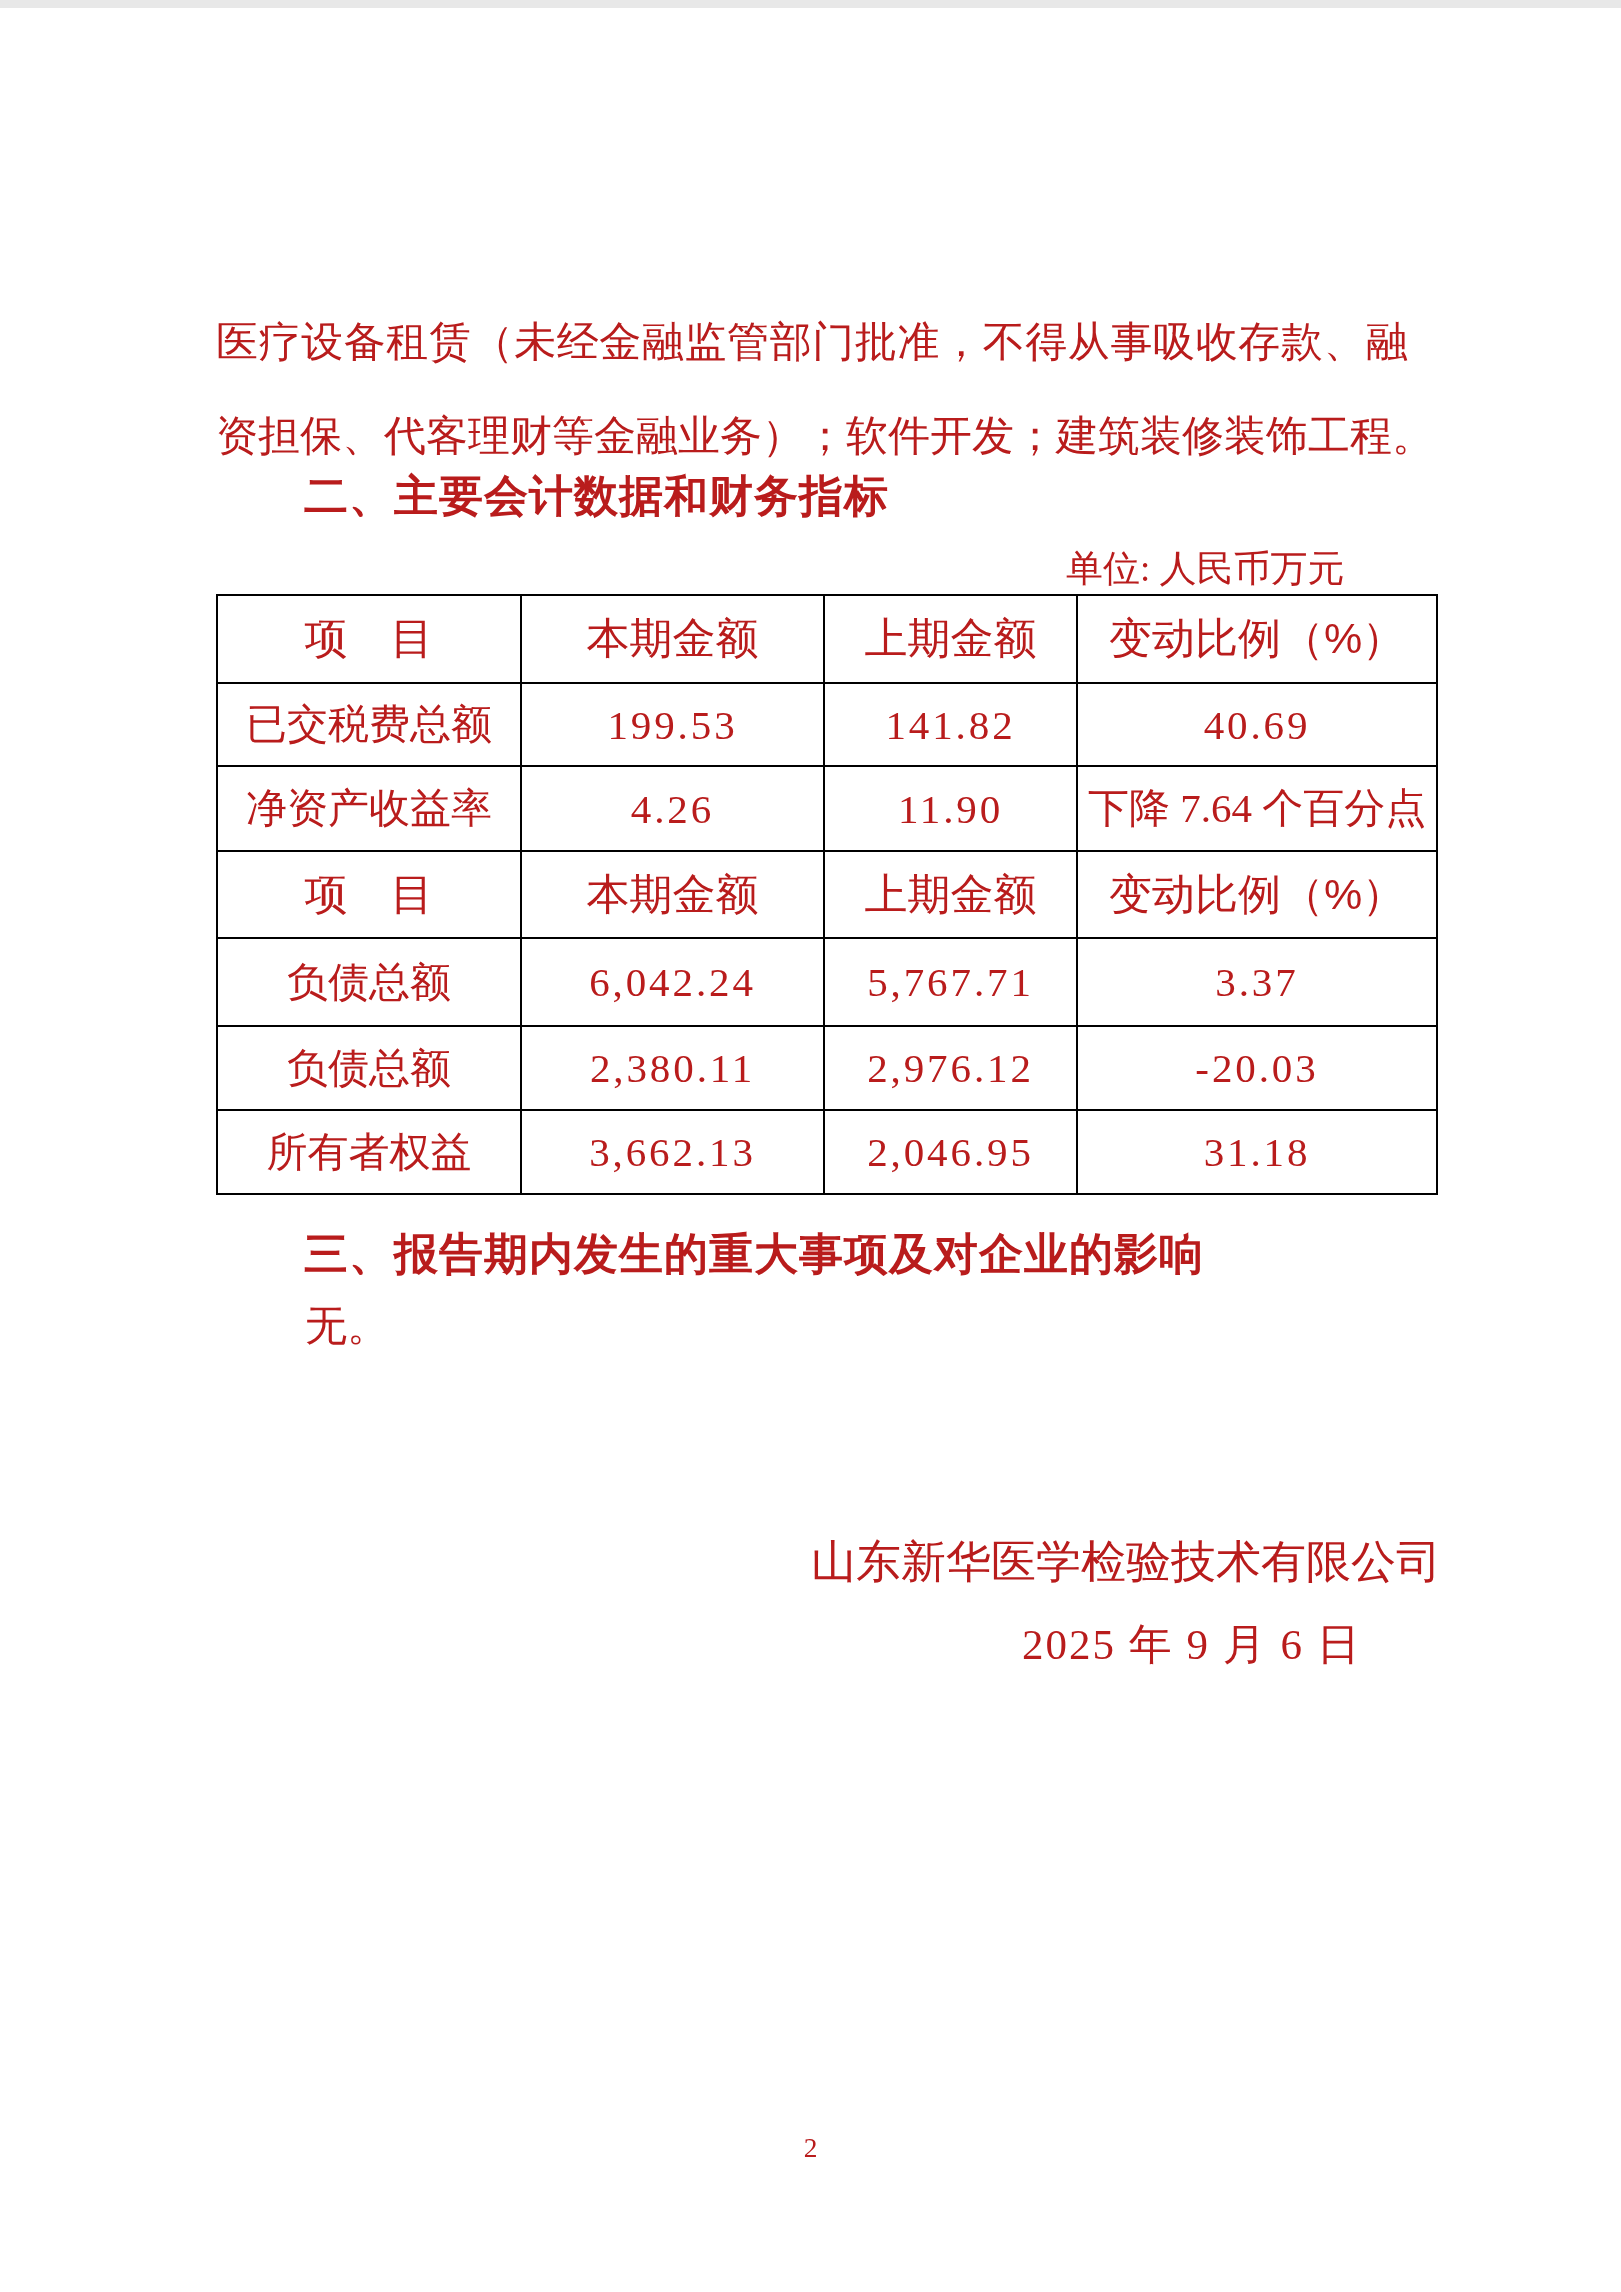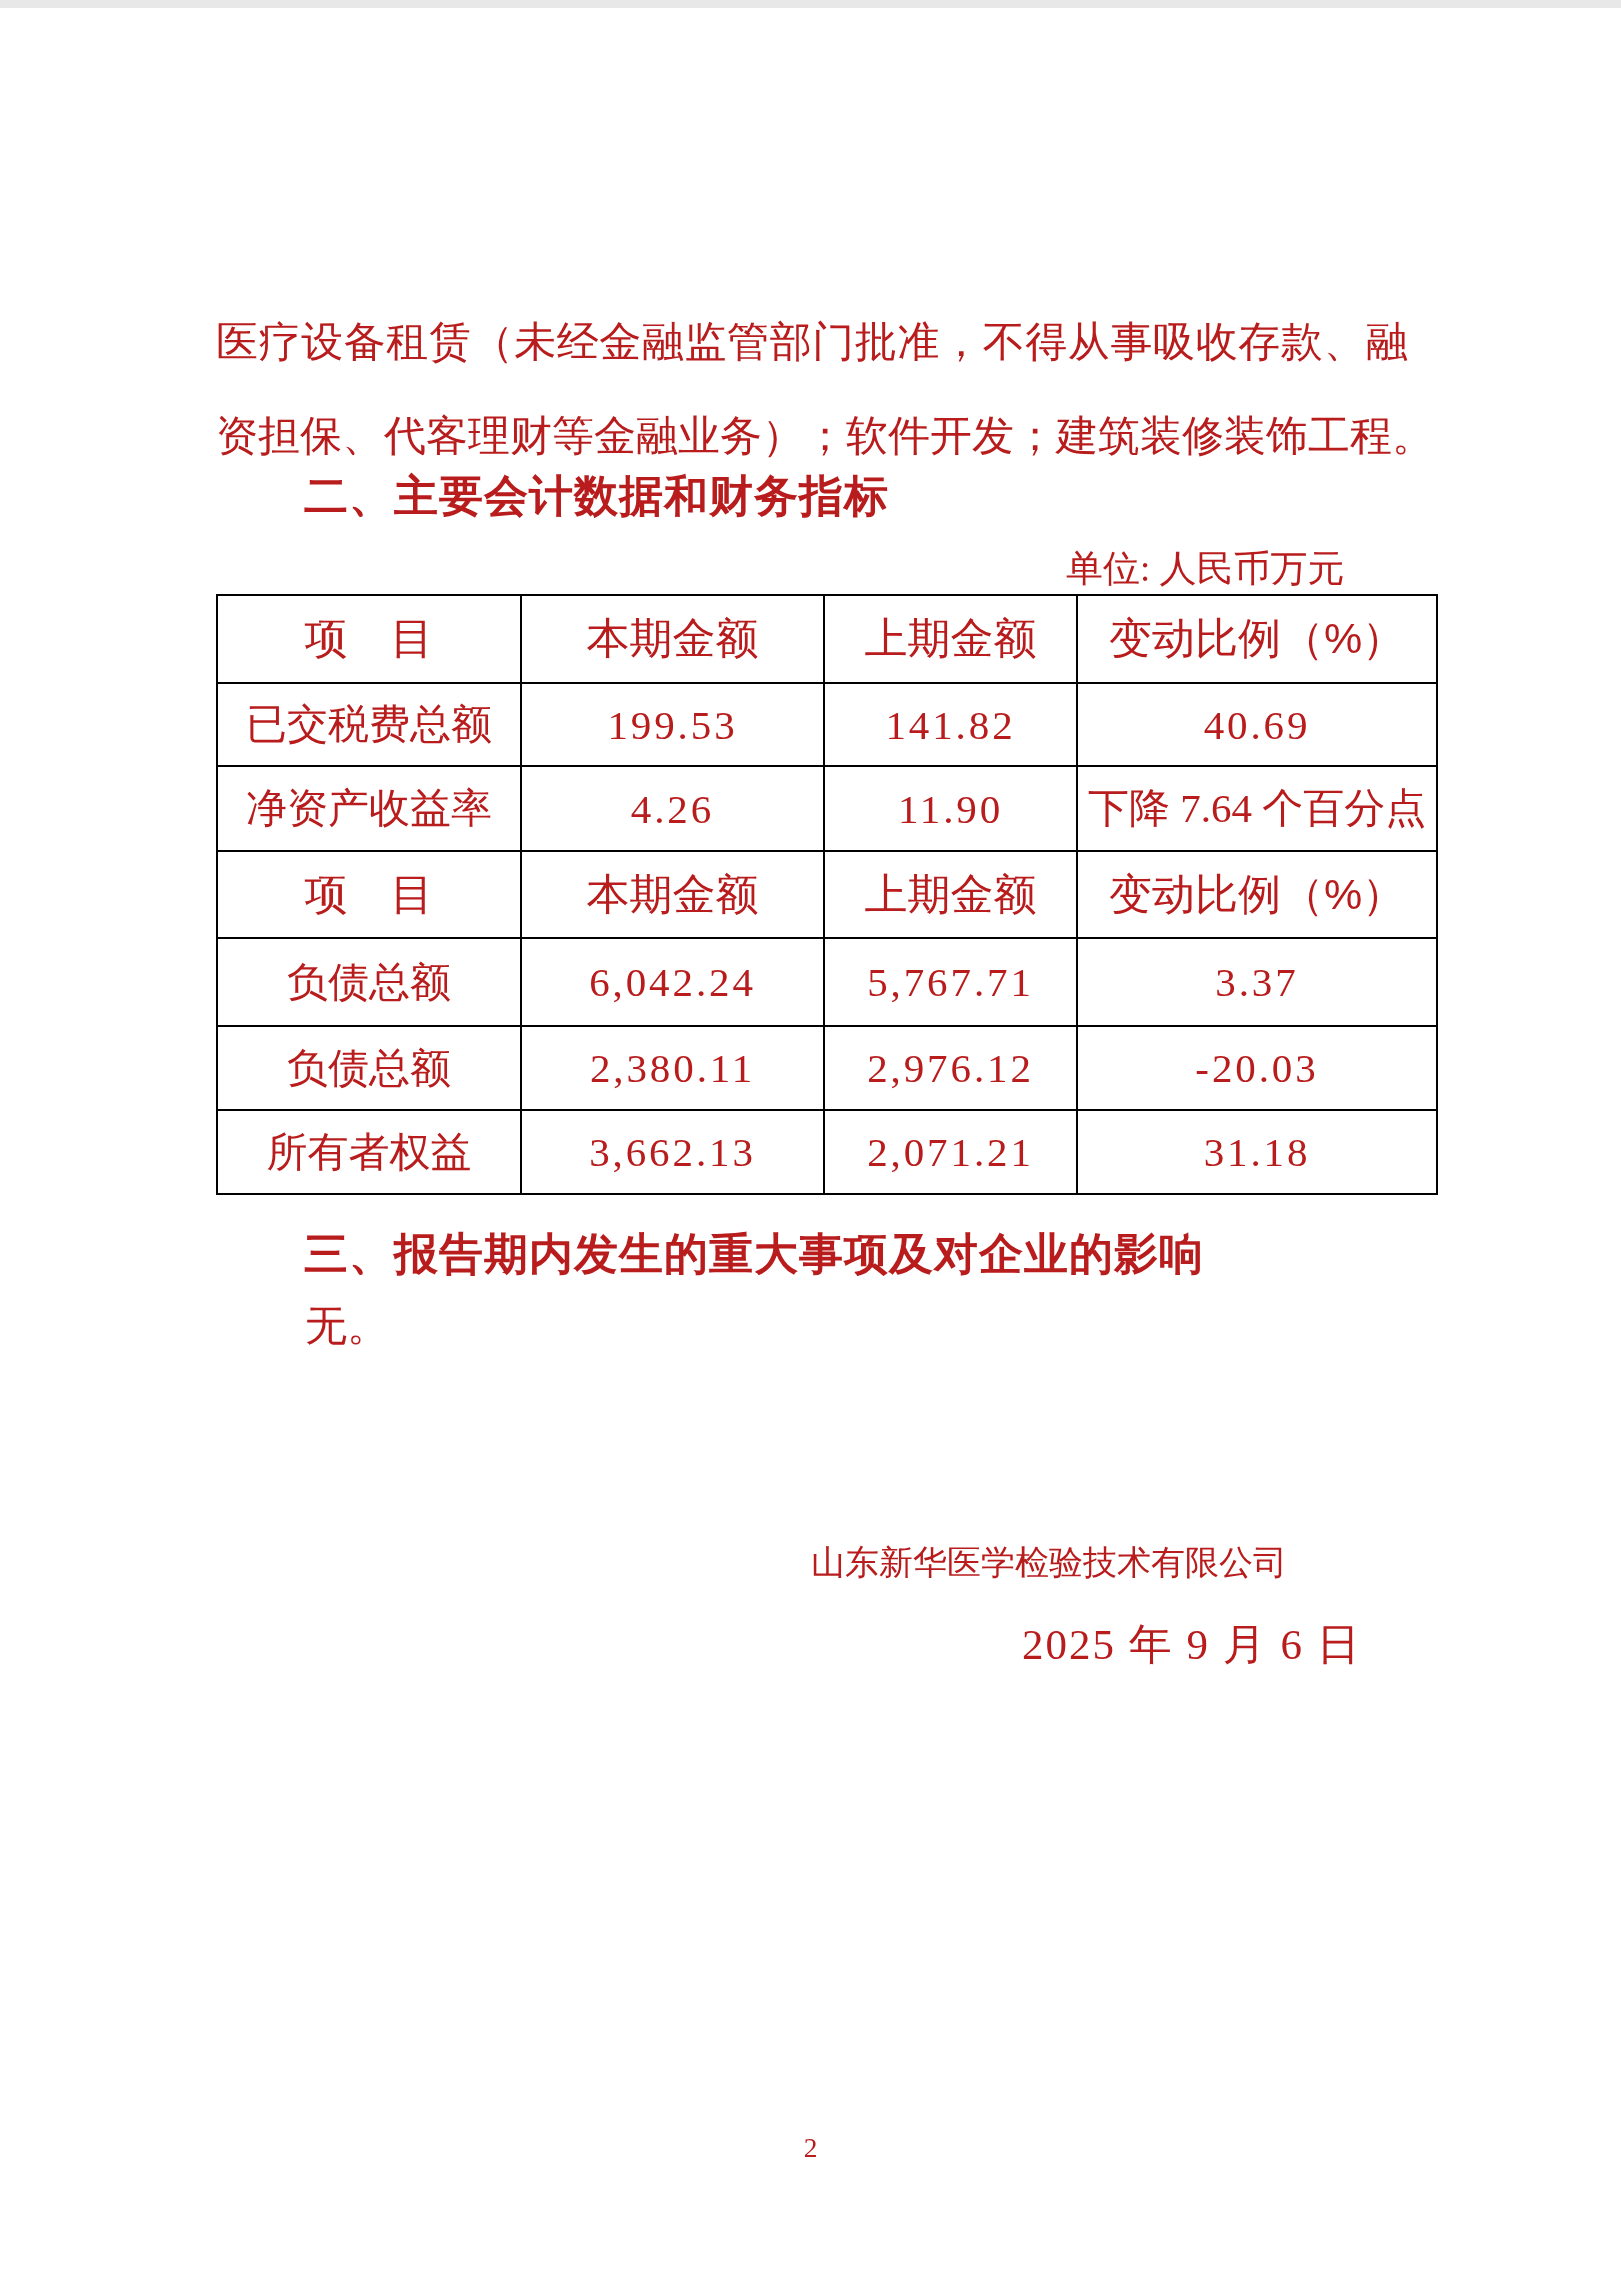--- a/index.html
+++ b/index.html
@@ -102,21 +102,21 @@
     left: 305px;
     font-size: 42px;
     line-height: 49px;
   }
 
   
   .company-name {
     position: absolute;
     top: 1529px;
     left: 811px;
-    font-size: 34px;
+    font-size: 45px;
     line-height: 51px;
     white-space: nowrap;
   }
   .report-date {
     position: absolute;
     top: 1611px;
     left: 1022px;
     font-size: 43px;
     line-height: 51px;
     letter-spacing: 2px;
@@ -185,21 +185,21 @@
       </tr>
       <tr class="r5">
         <td>负债总额</td>
         <td class="num">2,380.11</td>
         <td class="num">2,976.12</td>
         <td class="num">-20.03</td>
       </tr>
       <tr class="r6">
         <td>所有者权益</td>
         <td class="num">3,662.13</td>
-        <td class="num">2,071.21</td>
+        <td class="num">2,046.95</td>
         <td class="num">31.18</td>
       </tr>
     </tbody>
   </table>
 
   <h2 class="sec-heading h-sec3">三、报告期内发生的重大事项及对企业的影响</h2>
 
   <div class="none-text">无。</div>
 
   <div class="company-name">山东新华医学检验技术有限公司</div>

